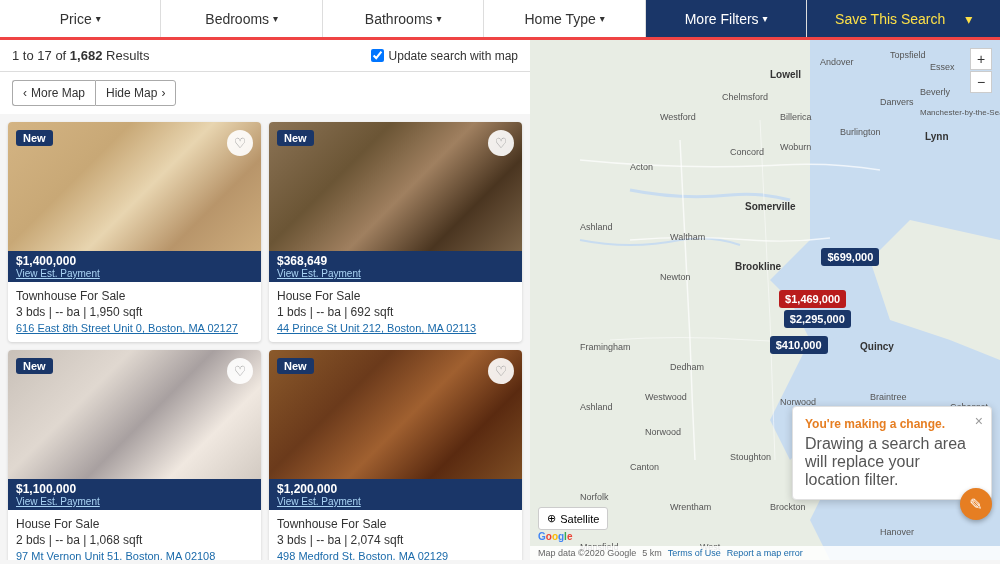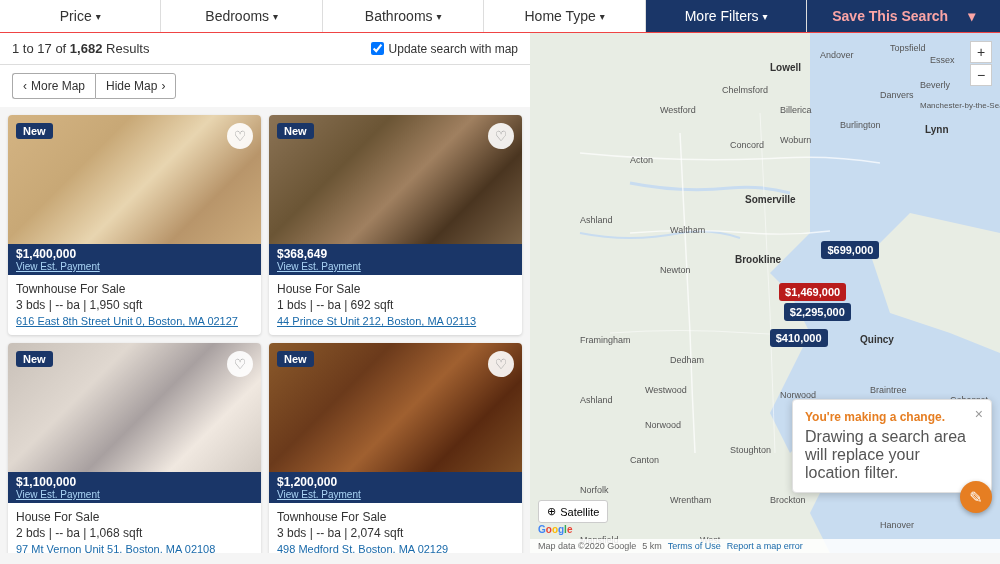--- a/index.html
+++ b/index.html
@@ -1,23 +1,23 @@
 <!DOCTYPE html>
 <html><head>
   <meta charset="utf-8">
   <style>
     * { box-sizing: border-box; margin: 0; padding: 0; }
     body { font-family: Arial, sans-serif; font-size: 13px; background: #f5f5f5; width: 1000px; height: 564px; overflow: hidden; }
 
     
     .filter-bar {
       display: flex;
-      height: 33px;
-      background: #fff;
-      border-bottom: 1px solid #ef4444;
+      height: 40px;
+      background: #fff;
+      border-bottom: 3px solid #ef4444;
     }
     .filter-btn {
       flex: 1;
       display: flex;
       align-items: center;
       justify-content: center;
       gap: 4px;
       cursor: pointer;
       border-right: 1px solid #ddd;
       font-size: 14px;
@@ -34,25 +34,24 @@
     .filter-btn .chevron { font-size: 10px; }
 
     
     .save-search-btn {
       flex: 1.2;
       display: flex;
       align-items: center;
       justify-content: center;
       gap: 20px;
       background: #1a3668;
-      color: #fca5a5;
+      color: #fde047;
       font-size: 14px;
       cursor: pointer;
       border: none;
-      font-weight: bold;
     }
 
     
     .main-content {
       display: flex;
       height: 520px;
     }
 
     
     .listings-panel {

